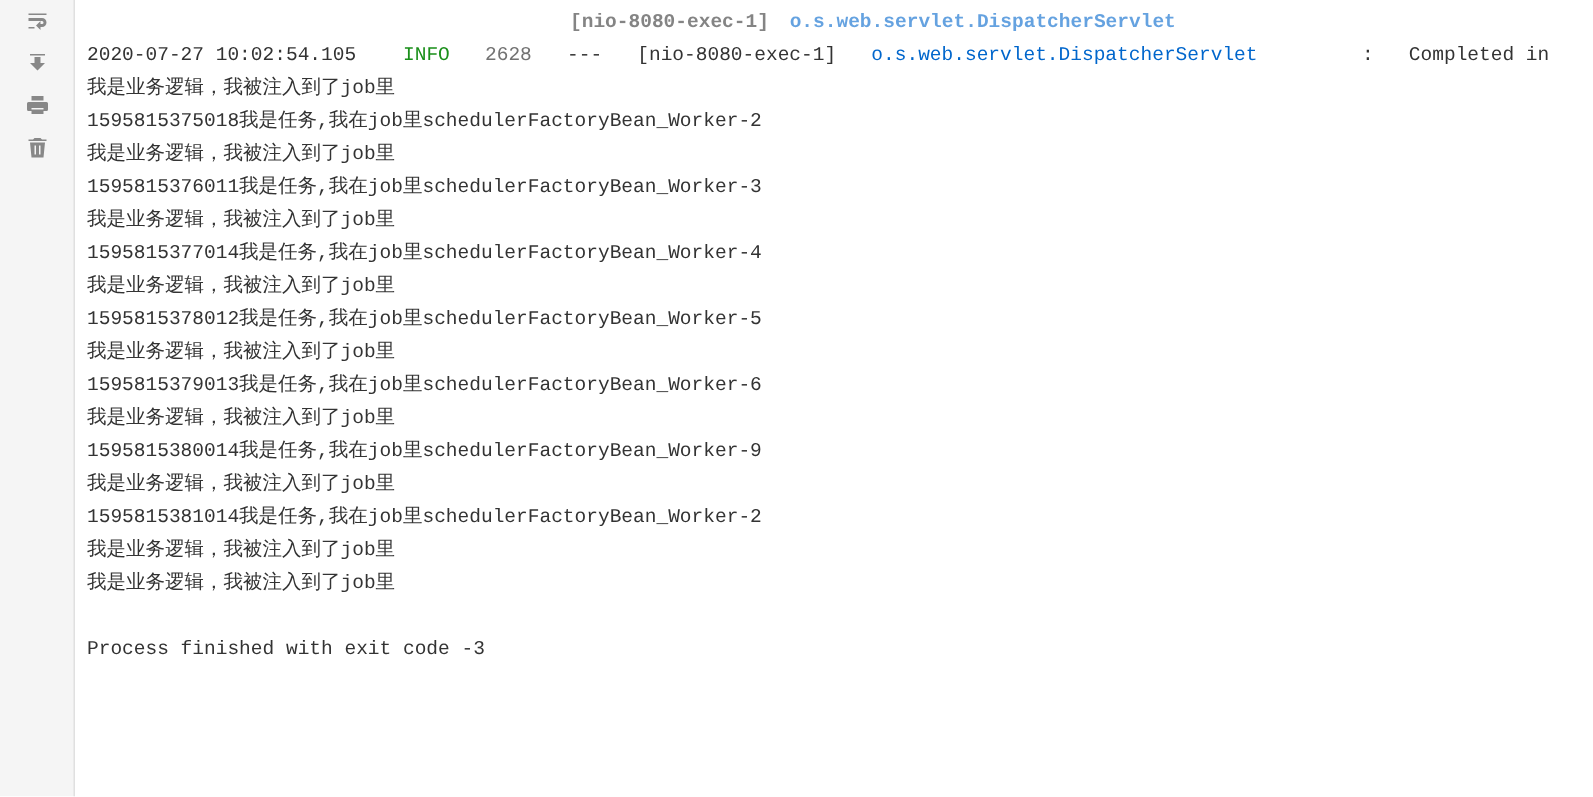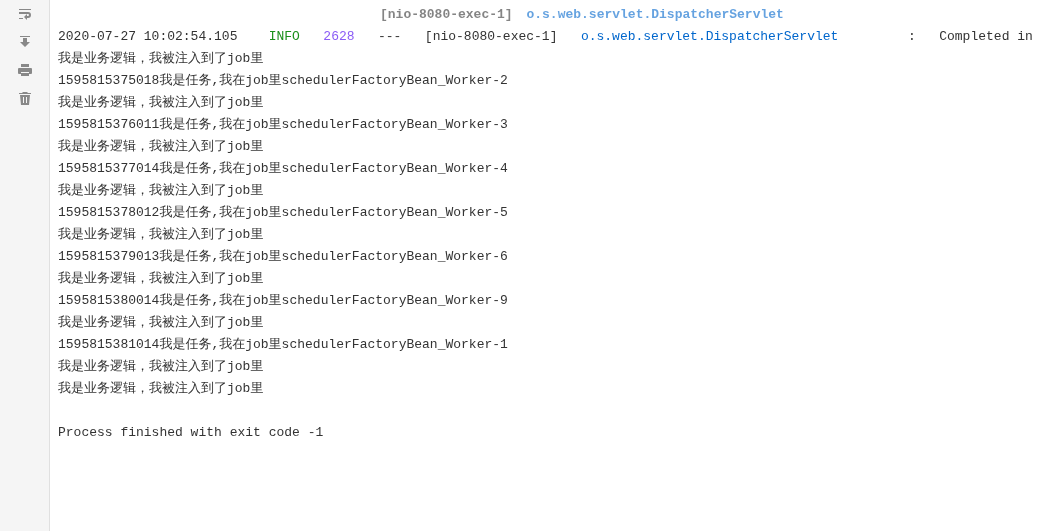--- a/index.html
+++ b/index.html
@@ -46,21 +46,21 @@
     .line {
       line-height: 22px;
       height: 22px;
       color: #333;
     }
     .blank-line {
       height: 22px;
     }
     .ts { color: #333; margin-top: 36px; }
     .info { color: #1a8f1a; }
-    .pid { color: #8b5cf6; }
+    .pid { color: #737373; }
     .dashes { color: #333; }
     .thread { color: #333; }
     .logger { color: #0066cc; }
     .msg { color: #333; }
   </style>
 </head>
 <body>
 
 <div class="gutter">
   <div class="gutter-icon">
@@ -114,21 +114,21 @@
       <div class="line"><span>1595815376011我是任务,我在job里schedulerFactoryBean_Worker-3</span></div>
       <div class="line"><span>我是业务逻辑，我被注入到了job里</span></div>
       <div class="line"><span>1595815377014我是任务,我在job里schedulerFactoryBean_Worker-4</span></div>
       <div class="line"><span>我是业务逻辑，我被注入到了job里</span></div>
       <div class="line"><span>1595815378012我是任务,我在job里schedulerFactoryBean_Worker-5</span></div>
       <div class="line"><span>我是业务逻辑，我被注入到了job里</span></div>
       <div class="line"><span>1595815379013我是任务,我在job里schedulerFactoryBean_Worker-6</span></div>
       <div class="line"><span>我是业务逻辑，我被注入到了job里</span></div>
       <div class="line"><span>1595815380014我是任务,我在job里schedulerFactoryBean_Worker-9</span></div>
       <div class="line"><span>我是业务逻辑，我被注入到了job里</span></div>
-      <div class="line"><span>1595815381014我是任务,我在job里schedulerFactoryBean_Worker-1</span></div>
+      <div class="line"><span>1595815381014我是任务,我在job里schedulerFactoryBean_Worker-2</span></div>
       <div class="line"><span>我是业务逻辑，我被注入到了job里</span></div>
       <div class="line"><span>我是业务逻辑，我被注入到了job里</span></div>
     </div>
   <div class="blank-line"></div>
   <div class="line">
-    <span>Process finished with exit code -1</span>
+    <span>Process finished with exit code -3</span>
   </div>
 </div>
 
 </body></html>

